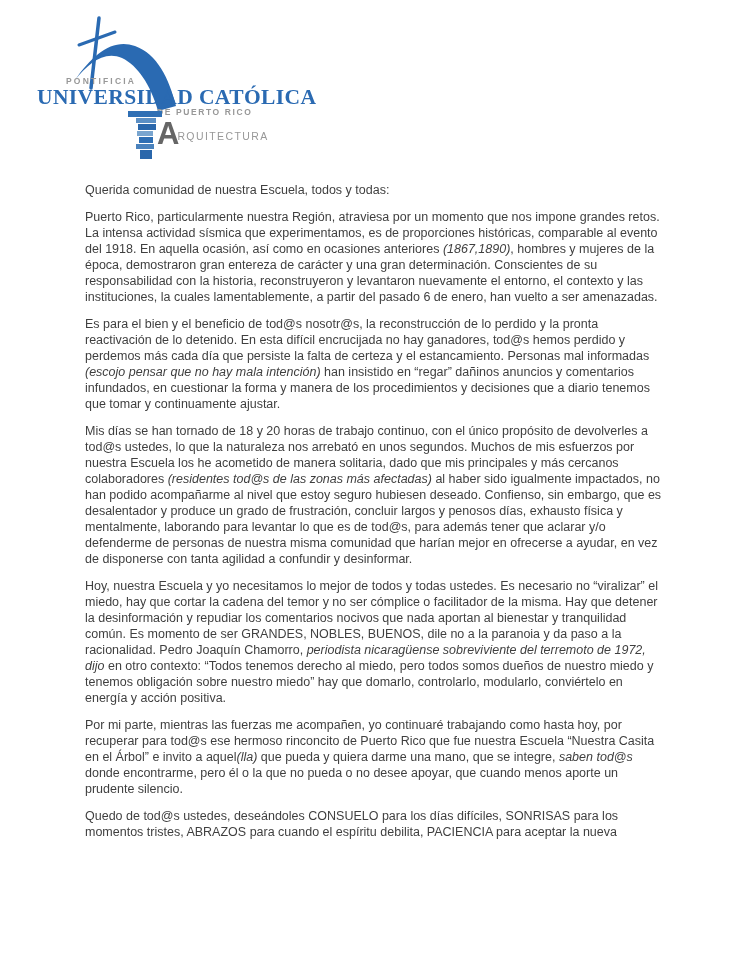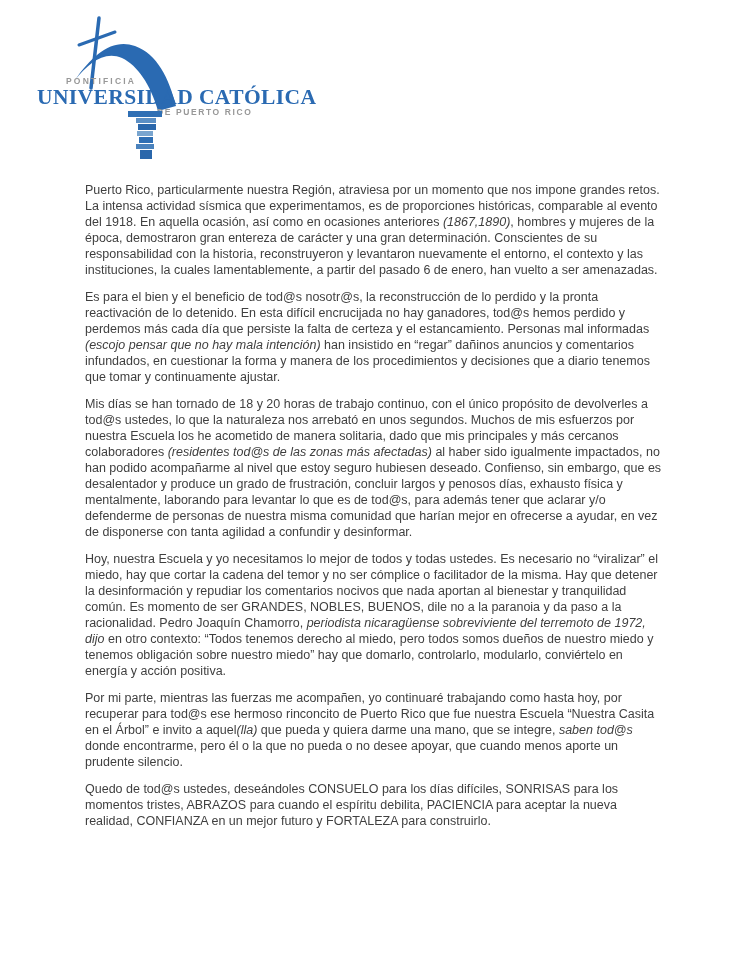--- a/index.html
+++ b/index.html
@@ -68,23 +68,25 @@
     <svg class="tower" width="34" height="50" viewBox="0 0 34 50">
       <rect x="0" y="0" width="34" height="6" fill="#2f6fb4"></rect>
       <rect x="8" y="7" width="20" height="5" fill="#5b8fc4"></rect>
       <rect x="10" y="13" width="18" height="6" fill="#2a67ab"></rect>
       <rect x="9" y="20" width="16" height="5" fill="#79a5cf"></rect>
       <rect x="11" y="26" width="14" height="6" fill="#2f6fb4"></rect>
       <rect x="8" y="33" width="18" height="5" fill="#4a82bd"></rect>
       <rect x="12" y="39" width="12" height="9" fill="#2a67ab"></rect>
     </svg>
 
+    <div class="arq"><span class="arq-a">A</span><span class="arq-rest">RQUITECTURA</span></div>
   </div>
 
   <div class="body-text">
+    <p>Querida comunidad de nuestra Escuela, todos y todas:</p>
     <p><span>Puerto Rico, particularmente nuestra Región, atraviesa por un momento que nos impone grandes retos.  La intensa actividad sísmica que experimentamos, es de proporciones históricas, comparable al evento del 1918.  En aquella ocasión, así como en ocasiones anteriores </span><span class="italic">(1867,1890)</span><span>, hombres y mujeres de la época, demostraron gran entereza de carácter y una gran determinación.  Conscientes de su responsabilidad con la historia, reconstruyeron y levantaron nuevamente el entorno, el contexto y las instituciones, la cuales lamentablemente, a partir del pasado 6 de enero, han vuelto a ser amenazadas.</span></p>
     <p><span>Es para el bien y el beneficio de tod@s nosotr@s, la reconstrucción de lo perdido y la pronta reactivación de lo detenido.  En esta difícil encrucijada no hay ganadores, tod@s hemos perdido y perdemos más cada día que persiste la falta de certeza y el estancamiento. Personas mal informadas </span><span class="italic">(escojo pensar que no hay mala intención)</span><span> han insistido en “regar” dañinos anuncios y comentarios infundados, en cuestionar la forma y manera de los procedimientos y decisiones que a diario tenemos que tomar y continuamente ajustar.</span></p>
     <p><span>Mis días se han tornado de 18 y 20 horas de trabajo continuo, con el único propósito de devolverles a tod@s ustedes, lo que la naturaleza nos arrebató en unos segundos.  Muchos de mis esfuerzos por nuestra Escuela los he acometido de manera solitaria, dado que mis principales y más cercanos colaboradores </span><span class="italic">(residentes tod@s de las zonas más afectadas)</span><span> al haber sido igualmente impactados, no han podido acompañarme al nivel que estoy seguro hubiesen deseado. Confienso, sin embargo, que es desalentador y produce un grado de frustración, concluir largos y penosos días, exhausto física y mentalmente, laborando para levantar lo que es de tod@s, para además tener que aclarar y/o defenderme de personas de nuestra misma comunidad que harían mejor en ofrecerse a ayudar, en vez de disponerse con tanta agilidad a confundir y desinformar.</span></p>
     <p><span>Hoy, nuestra Escuela y yo necesitamos lo mejor de todos y todas ustedes. Es necesario no “viralizar” el miedo, hay que cortar la cadena del temor y no ser cómplice o facilitador de la misma.  Hay que detener la desinformación y repudiar los comentarios nocivos que nada aportan al bienestar y tranquilidad común. Es momento de ser GRANDES, NOBLES, BUENOS, dile no a la paranoia y da paso a la racionalidad.   Pedro Joaquín Chamorro, </span><span class="italic">periodista nicaragüense sobreviviente del terremoto de 1972, dijo</span><span> en otro contexto: “Todos tenemos derecho al miedo, pero todos somos dueños de nuestro miedo y tenemos obligación sobre nuestro miedo” hay que domarlo, controlarlo, modularlo, conviértelo en energía y acción positiva.</span></p>
     <p><span>Por mi parte, mientras las fuerzas me acompañen, yo continuaré trabajando como hasta hoy, por recuperar para tod@s ese hermoso rinconcito de Puerto Rico que fue nuestra Escuela “Nuestra Casita en el Árbol” e invito a aquel</span><span class="italic">(lla)</span><span> que pueda y quiera darme una mano, que se integre, </span><span class="italic">saben tod@s</span><span> donde encontrarme, pero él o la que no pueda o no desee apoyar, que cuando menos aporte un prudente silencio.</span></p>
     <p><span>Quedo de tod@s ustedes, deseándoles CONSUELO para los días difíciles, SONRISAS para los momentos tristes, ABRAZOS para cuando el espíritu debilita, PACIENCIA para aceptar la nueva realidad, CONFIANZA en un mejor futuro y FORTALEZA para construirlo.</span></p>
     <p class="closing"><span>Con diario aprecio,</span><span class="signature">Rico</span></p>
   </div>
 
 </div>

